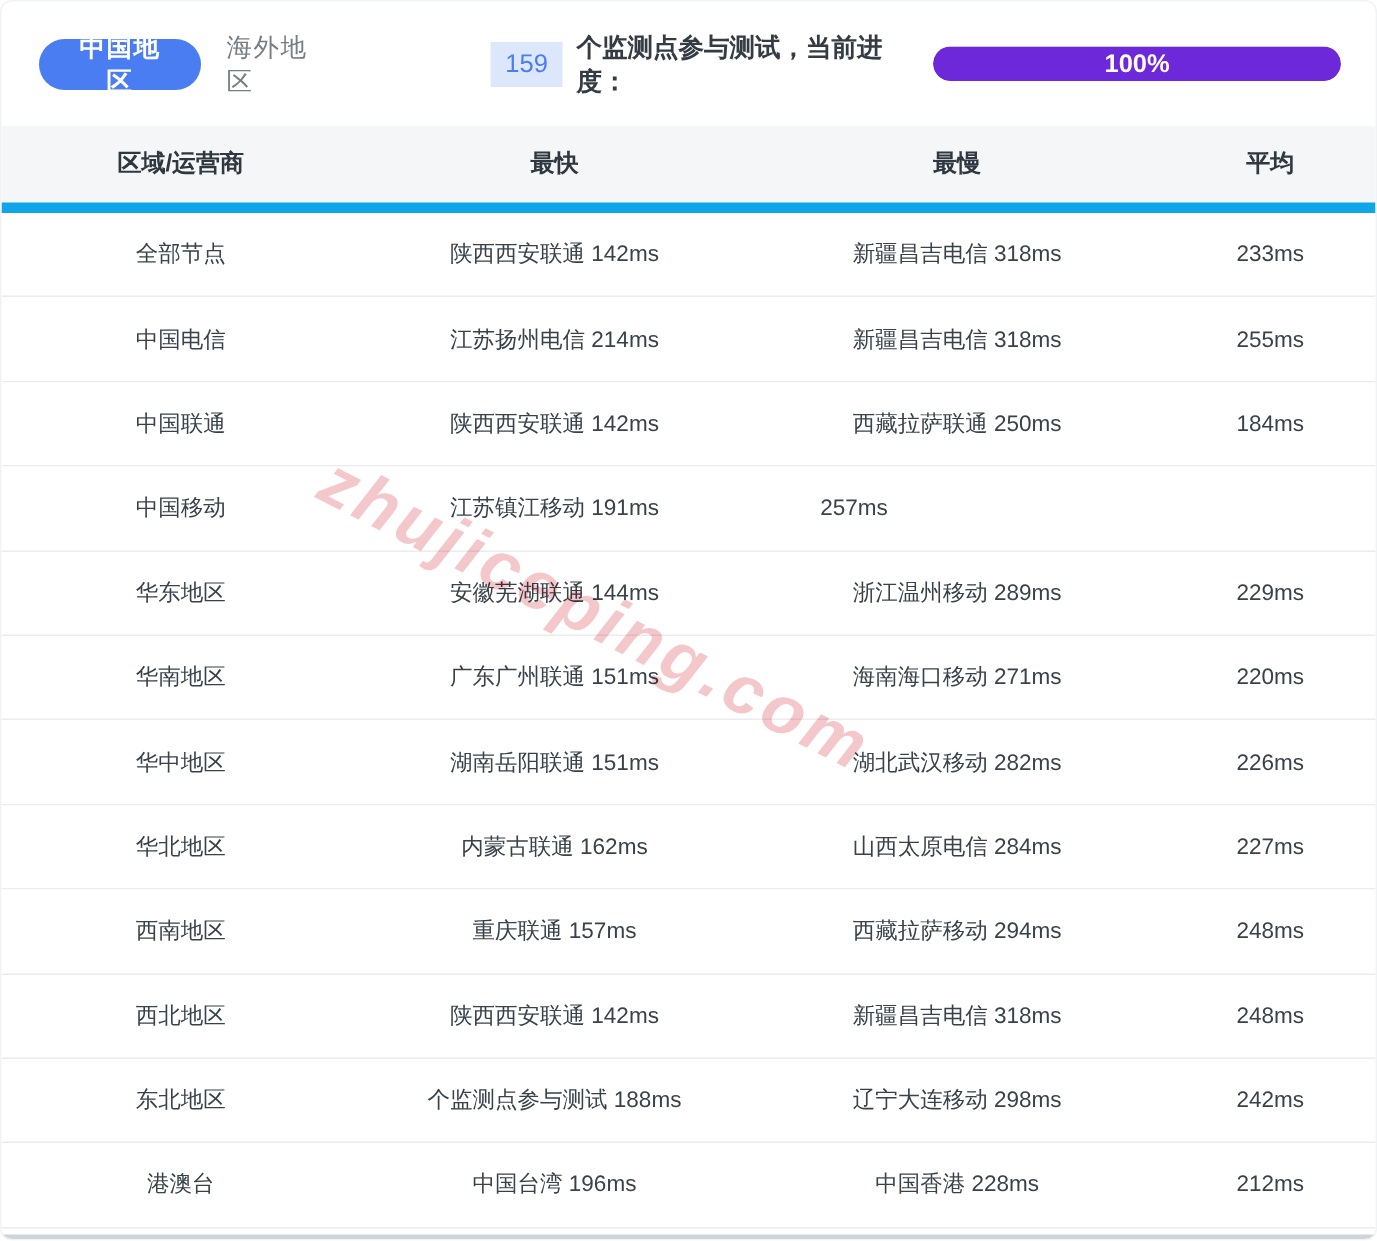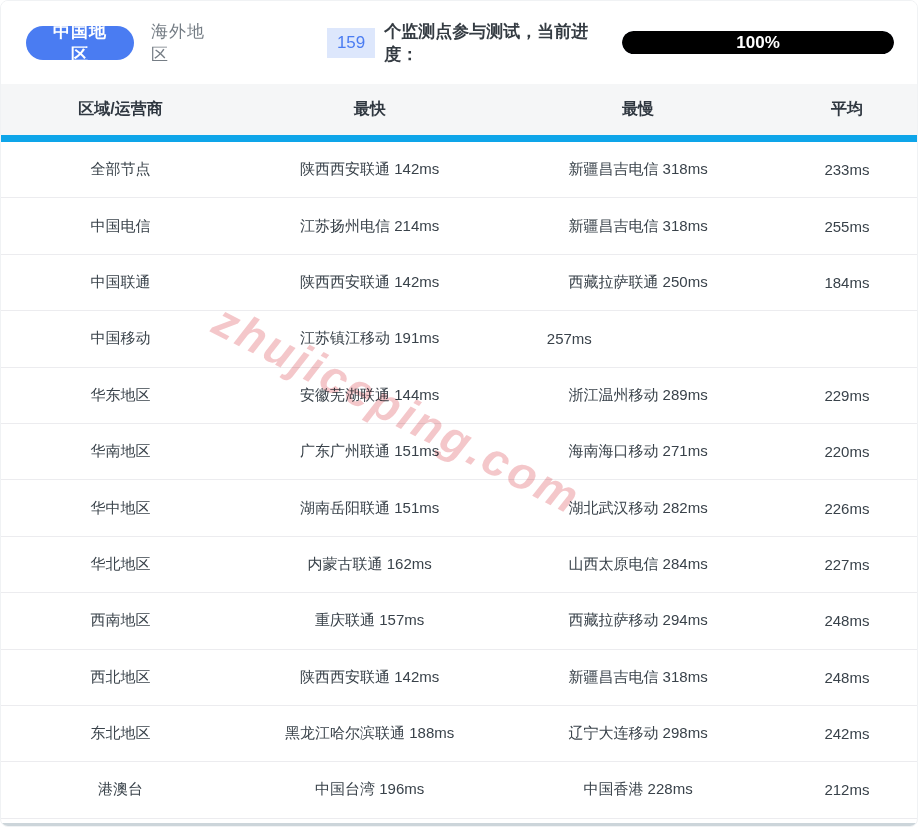--- a/index.html
+++ b/index.html
@@ -54,21 +54,21 @@
     margin-left: auto;
     width: 272px; height: 23px;
     border-radius: 12px;
     background: #e8eefb;
     overflow: hidden;
     position: relative;
   }
   .progress-fill {
     position: absolute; left: 0; top: 0; bottom: 0;
     width: 100%;
-    background: #000000;
+    background: #6d28d9;
     border-radius: 12px;
     display: flex; align-items: center; justify-content: center;
     color: #fff; font-size: 17px; font-weight: 700; text-align: center;
   }
 
   
   .thead {
     height: 58px;
     background: #f5f6f7;
     display: flex; align-items: center;
@@ -194,21 +194,21 @@
         <div class="td c4">248ms</div>
       </div>
       <div class="tr">
         <div class="td c1">西北地区</div>
         <div class="td c2">陕西西安联通 142ms</div>
         <div class="td c3">新疆昌吉电信 318ms</div>
         <div class="td c4">248ms</div>
       </div>
       <div class="tr">
         <div class="td c1">东北地区</div>
-        <div class="td c2">黑龙江哈尔滨联通 188ms</div>
+        <div class="td c2">个监测点参与测试 188ms</div>
         <div class="td c3">辽宁大连移动 298ms</div>
         <div class="td c4">242ms</div>
       </div>
       <div class="tr">
         <div class="td c1">港澳台</div>
         <div class="td c2">中国台湾 196ms</div>
         <div class="td c3">中国香港 228ms</div>
         <div class="td c4">212ms</div>
       </div>
     </div>

